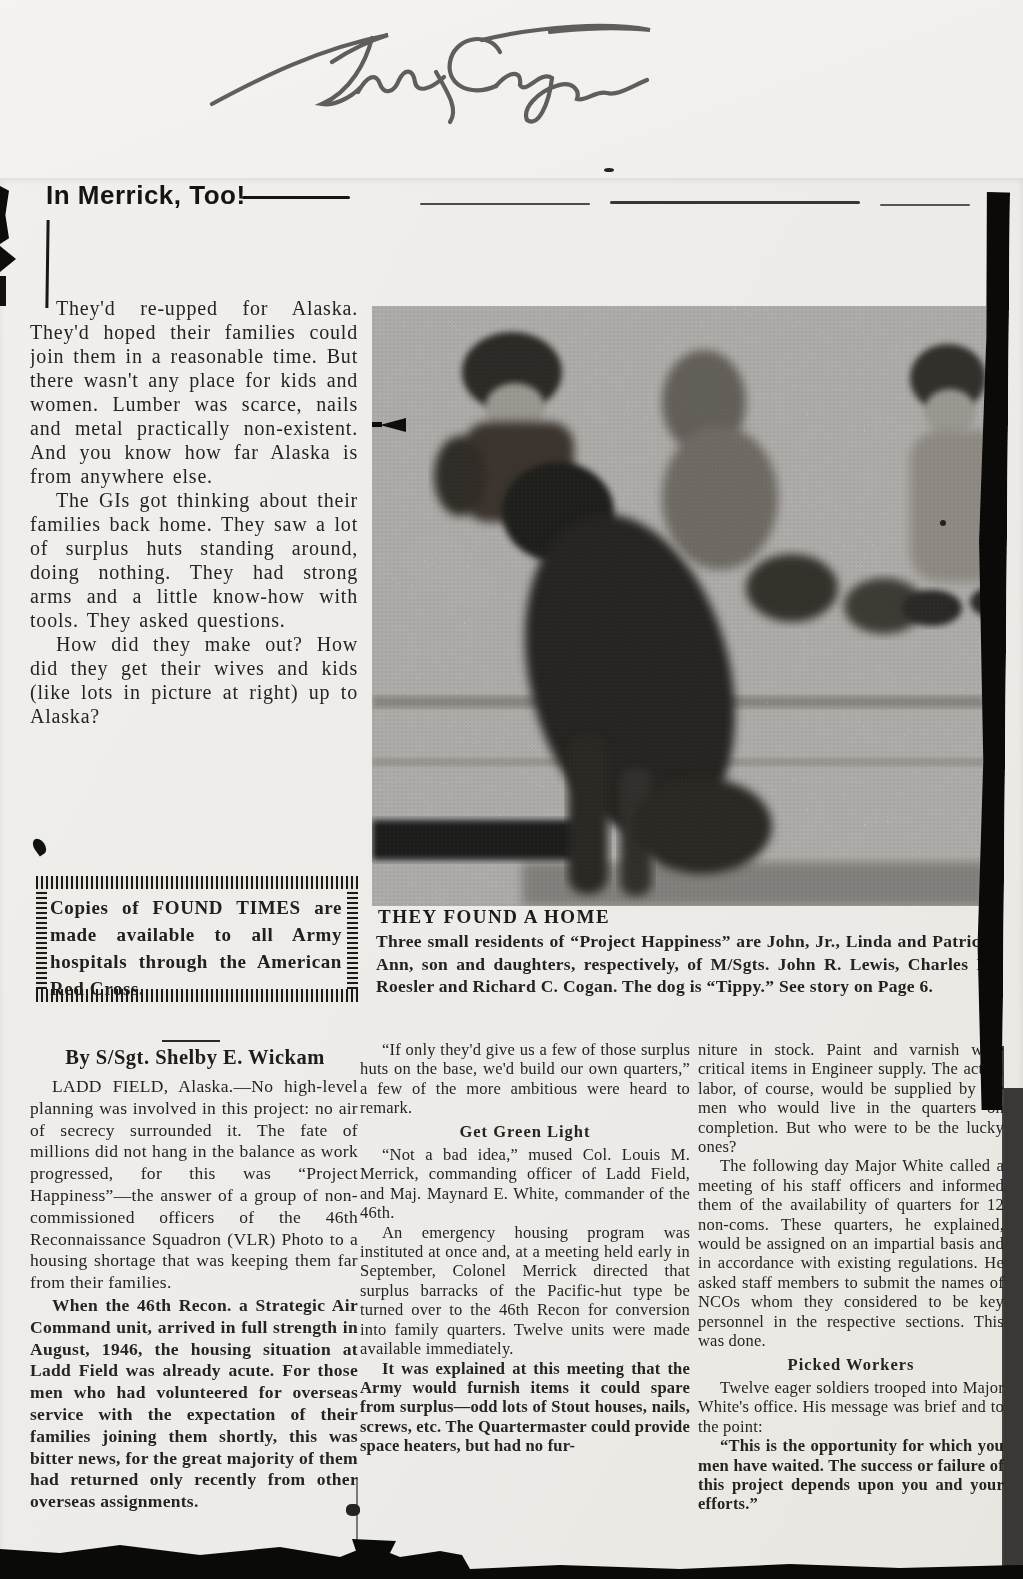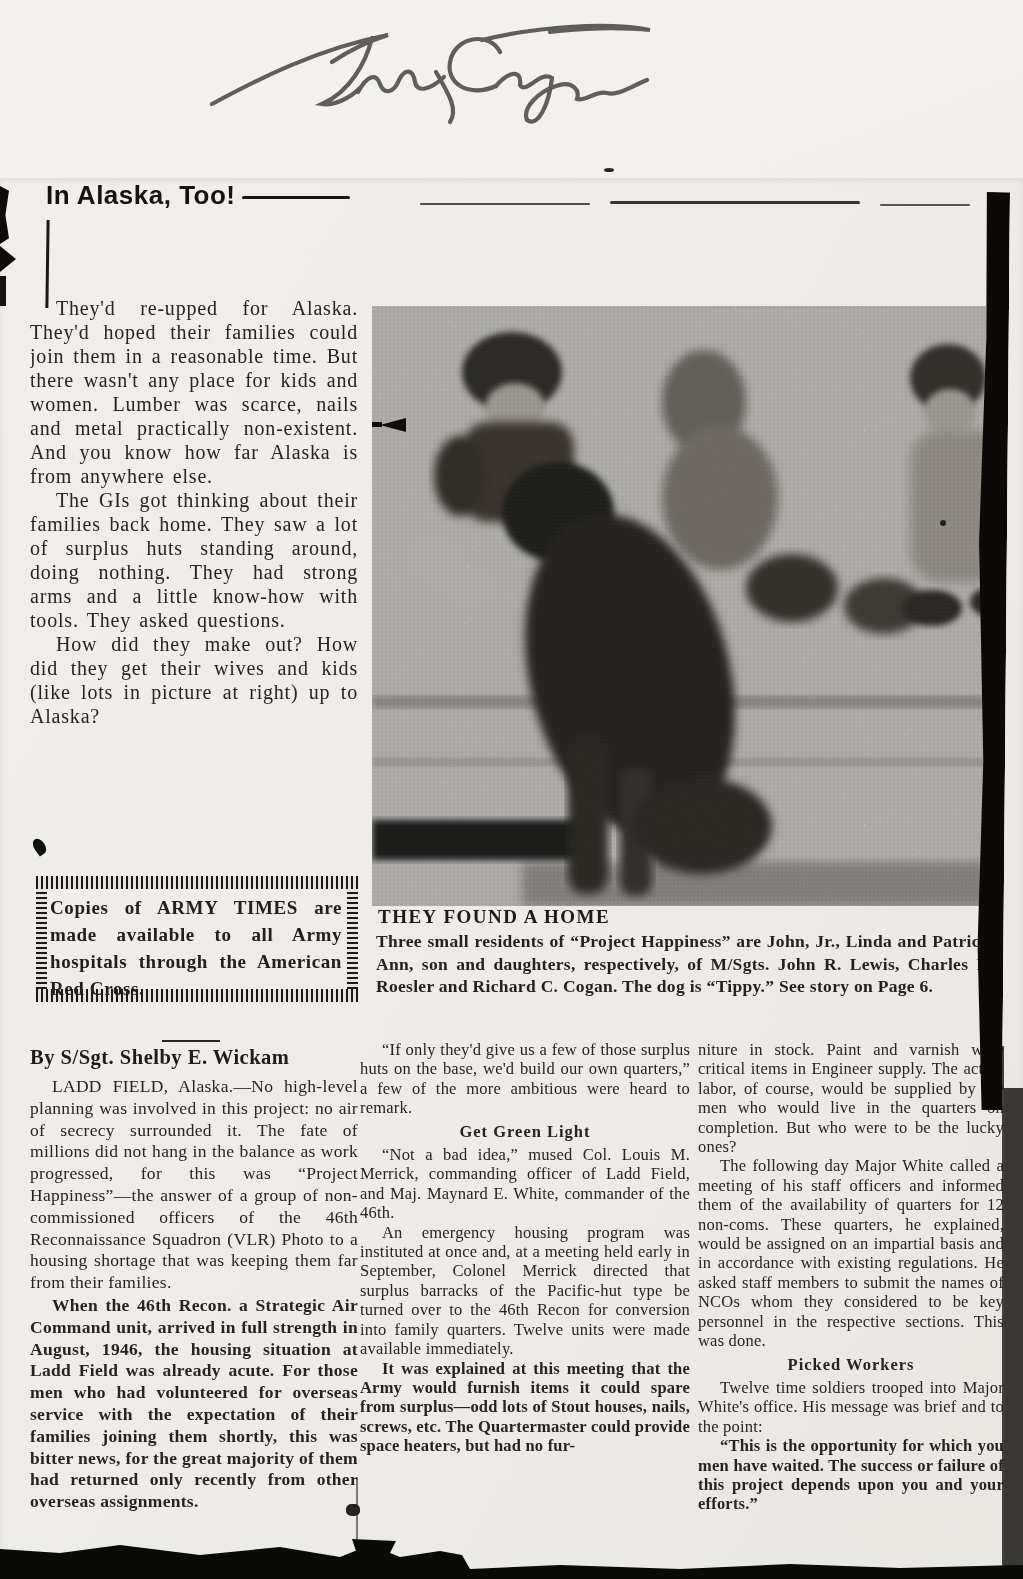--- a/index.html
+++ b/index.html
@@ -69,21 +69,21 @@
     font-weight:bold;font-size:19px;letter-spacing:1.5px;color:#1d1b19;
   }
   #photo-caption-text{
     left:376px;top:930px;width:618px;height:92px;
     font-size:17.5px;line-height:22.5px;font-weight:bold;
     text-align:justify;letter-spacing:.3px;color:#242220;overflow:hidden;
   }
   
   #byline-dash{left:162px;top:1040px;width:58px;height:2px;background:#2a2826;}
   #byline{
-    left:30px;top:1046px;width:330px;text-align:left;
+    left:30px;top:1046px;width:330px;text-align:center;
     font-weight:bold;font-size:20.5px;letter-spacing:.5px;color:#1e1c1a;
   }
   .story-col{text-align:justify;color:#262320;overflow:hidden;}
   .story-col p{margin:0;text-indent:22px;}
   .story-col p.flush{text-indent:0;}
   .subhead{
     text-align:center;font-weight:bold;text-indent:0 !important;
     letter-spacing:1px;margin:4px 0 !important;
   }
   #story-column-1{
@@ -132,21 +132,21 @@
       <path d="M 12,104 C 60,78 120,48 188,35 C 172,40 150,50 132,62"></path>
       <path d="M 172,38 C 166,62 150,92 122,104 C 134,106 150,98 160,88"></path>
       <path d="M 158,92 C 167,76 176,72 180,84 C 184,95 194,93 199,80 C 205,68 213,69 215,82 C 217,93 230,90 244,77"></path>
       <path d="M 300,52 C 290,32 258,36 251,58 C 243,84 270,98 296,86"></path>
       <path d="M 296,86 C 310,70 322,70 320,85 C 326,95 340,70 352,78 C 349,104 338,128 327,120 C 322,108 338,92 356,86 C 372,80 380,90 377,99 C 386,102 396,90 407,93 C 418,96 432,86 447,80"></path>
       <path d="M 282,40 C 340,26 408,22 450,30 C 420,27 380,28 350,32"></path>
       <path d="M 236,72 C 250,96 258,110 250,122"></path>
     </g>
   </svg>
 
-  <div class="abs" id="kicker">In Alaska, Too!</div>
+  <div class="abs" id="kicker">In Merrick, Too!</div>
   <div class="abs rule-seg" style="left:242px;top:196px;width:108px;"></div>
   <div class="abs rule-seg" style="left:420px;top:203px;width:170px;height:2px;opacity:.75;"></div>
   <div class="abs rule-seg" style="left:610px;top:201px;width:250px;opacity:.85;"></div>
   <div class="abs rule-seg" style="left:880px;top:204px;width:90px;height:2px;opacity:.7;"></div>
 
   <div class="abs" id="headline-left-rule"></div>
 
   <div class="abs" id="edge-mark-left-top"></div>
   <div class="abs" id="edge-mark-left-arrow"></div>
   <div class="abs" id="edge-mark-left-low"></div>
@@ -156,21 +156,21 @@
     <p>The GIs got thinking about their families back home. They saw a lot of surplus huts standing around, doing nothing. They had strong arms and a little know-how with tools. They asked questions.</p>
     <p>How did they make out? How did they get their wives and kids (like lots in picture at right) up to Alaska?</p>
   </div>
   <div class="abs" id="pointer-bullet-icon"></div>
 
   <div class="abs" id="army-times-box">
     <div class="abs hatch-h" style="left:0;top:0;width:322px;height:13px;"></div>
     <div class="abs hatch-h" style="left:0;top:113px;width:322px;height:13px;"></div>
     <div class="abs hatch-v" style="left:0;top:13px;width:11px;height:100px;"></div>
     <div class="abs hatch-v" style="left:311px;top:13px;width:11px;height:100px;"></div>
-    <div class="abs" id="army-times-text">Copies of ARMY TIMES are made available to all Army hospitals through the American Red Cross.</div>
+    <div class="abs" id="army-times-text">Copies of FOUND TIMES are made available to all Army hospitals through the American Red Cross.</div>
   </div>
 
   <svg class="abs" id="news-photo" viewBox="0 0 614 600">
     <defs>
       <filter id="soft3">
           <feGaussianBlur stdDeviation="3"></feGaussianBlur>
         </filter>
       <filter id="soft5">
           <feGaussianBlur stdDeviation="5"></feGaussianBlur>
         </filter>
@@ -237,21 +237,21 @@
     <p class="subhead">Get Green Light</p>
     <p>“Not a bad idea,” mused Col. Louis M. Merrick, commanding officer of Ladd Field, and Maj. Maynard E. White, commander of the 46th.</p>
     <p>An emergency housing program was instituted at once and, at a meeting held early in September, Colonel Merrick directed that surplus barracks of the Pacific-hut type be turned over to the 46th Recon for conversion into family quarters. Twelve units were made available immediately.</p>
     <p class="heavy">It was explained at this meeting that the Army would furnish items it could spare from surplus—odd lots of Stout houses, nails, screws, etc. The Quartermaster could provide space heaters, but had no fur-</p>
   </div>
 
   <div class="abs story-col" id="story-column-3">
     <p class="flush">niture in stock. Paint and varnish were critical items in Engineer supply. The actual labor, of course, would be supplied by the men who would live in the quarters on completion. But who were to be the lucky ones?</p>
     <p>The following day Major White called a meeting of his staff officers and informed them of the availability of quarters for 12 non-coms. These quarters, he explained, would be assigned on an impartial basis and in accordance with existing regulations. He asked staff members to submit the names of NCOs whom they considered to be key personnel in the respective sections. This was done.</p>
     <p class="subhead">Picked Workers</p>
-    <p>Twelve time soldiers trooped into Major White's office.  His message was brief and to the point:</p>
+    <p>Twelve eager soldiers trooped into Major White's office.  His message was brief and to the point:</p>
     <p class="heavy">“This is the opportunity for which you men have waited. The success or failure of this project depends upon you and your efforts.”</p>
   </div>
 
   <div class="abs" id="scan-bar-right"></div>
   <div class="abs" id="scan-strip-right"></div>
   <div class="abs" style="left:1002px;top:1046px;width:2px;height:533px;background:rgba(25,23,21,.8);"></div>
 
   <div class="abs" id="crease-mid"></div>
 
   <div class="abs speck" style="left:346px;top:1504px;width:14px;height:12px;border-radius:40%;"></div>

